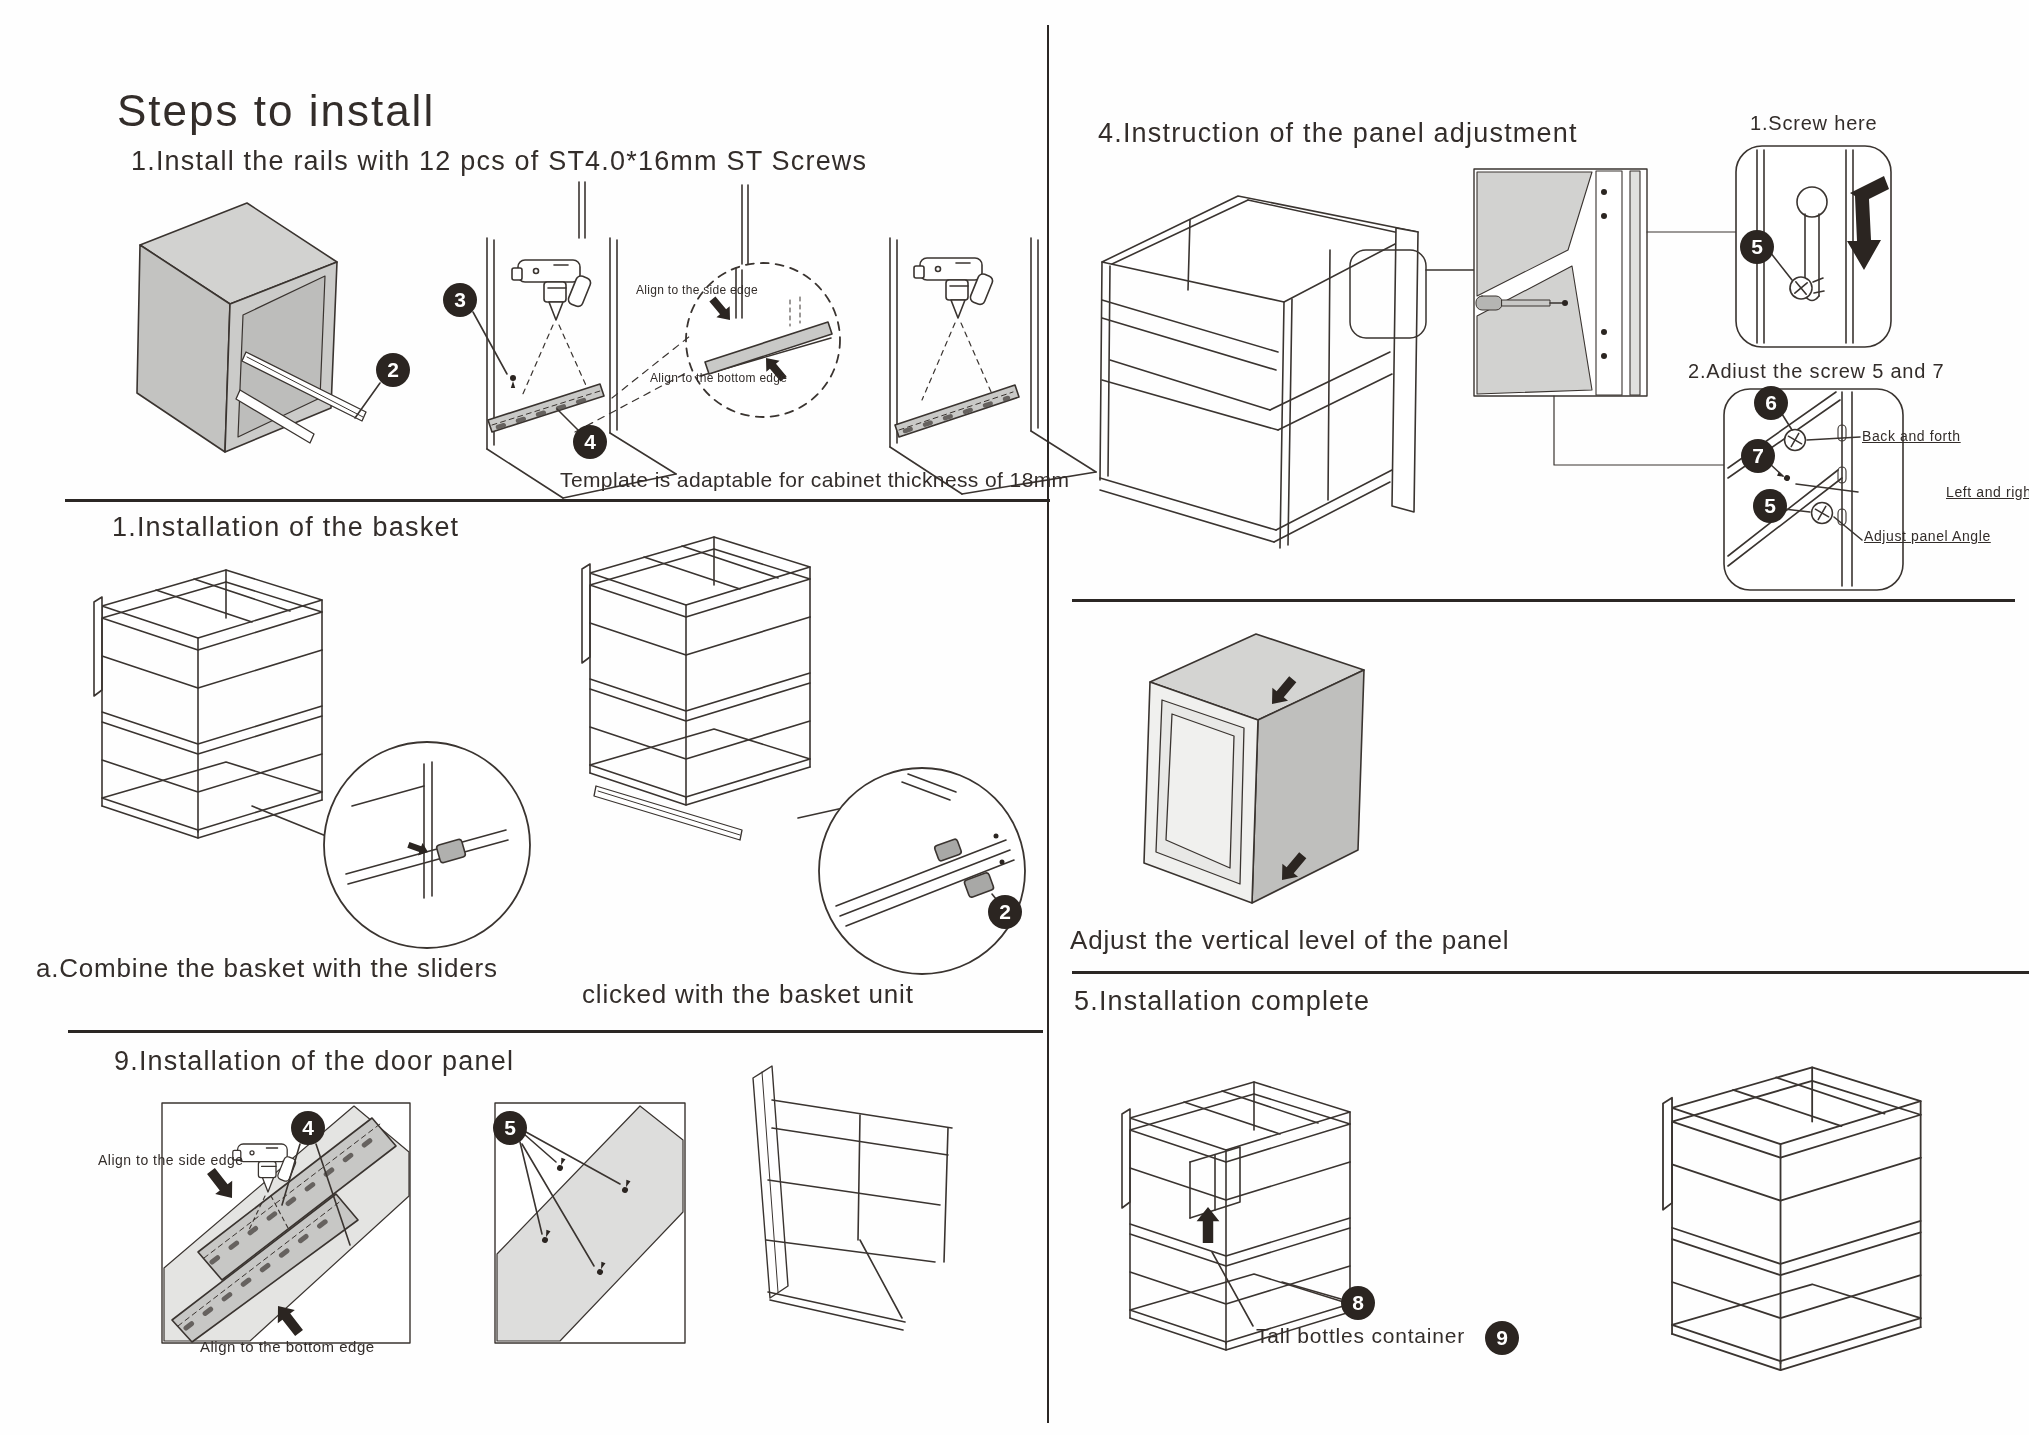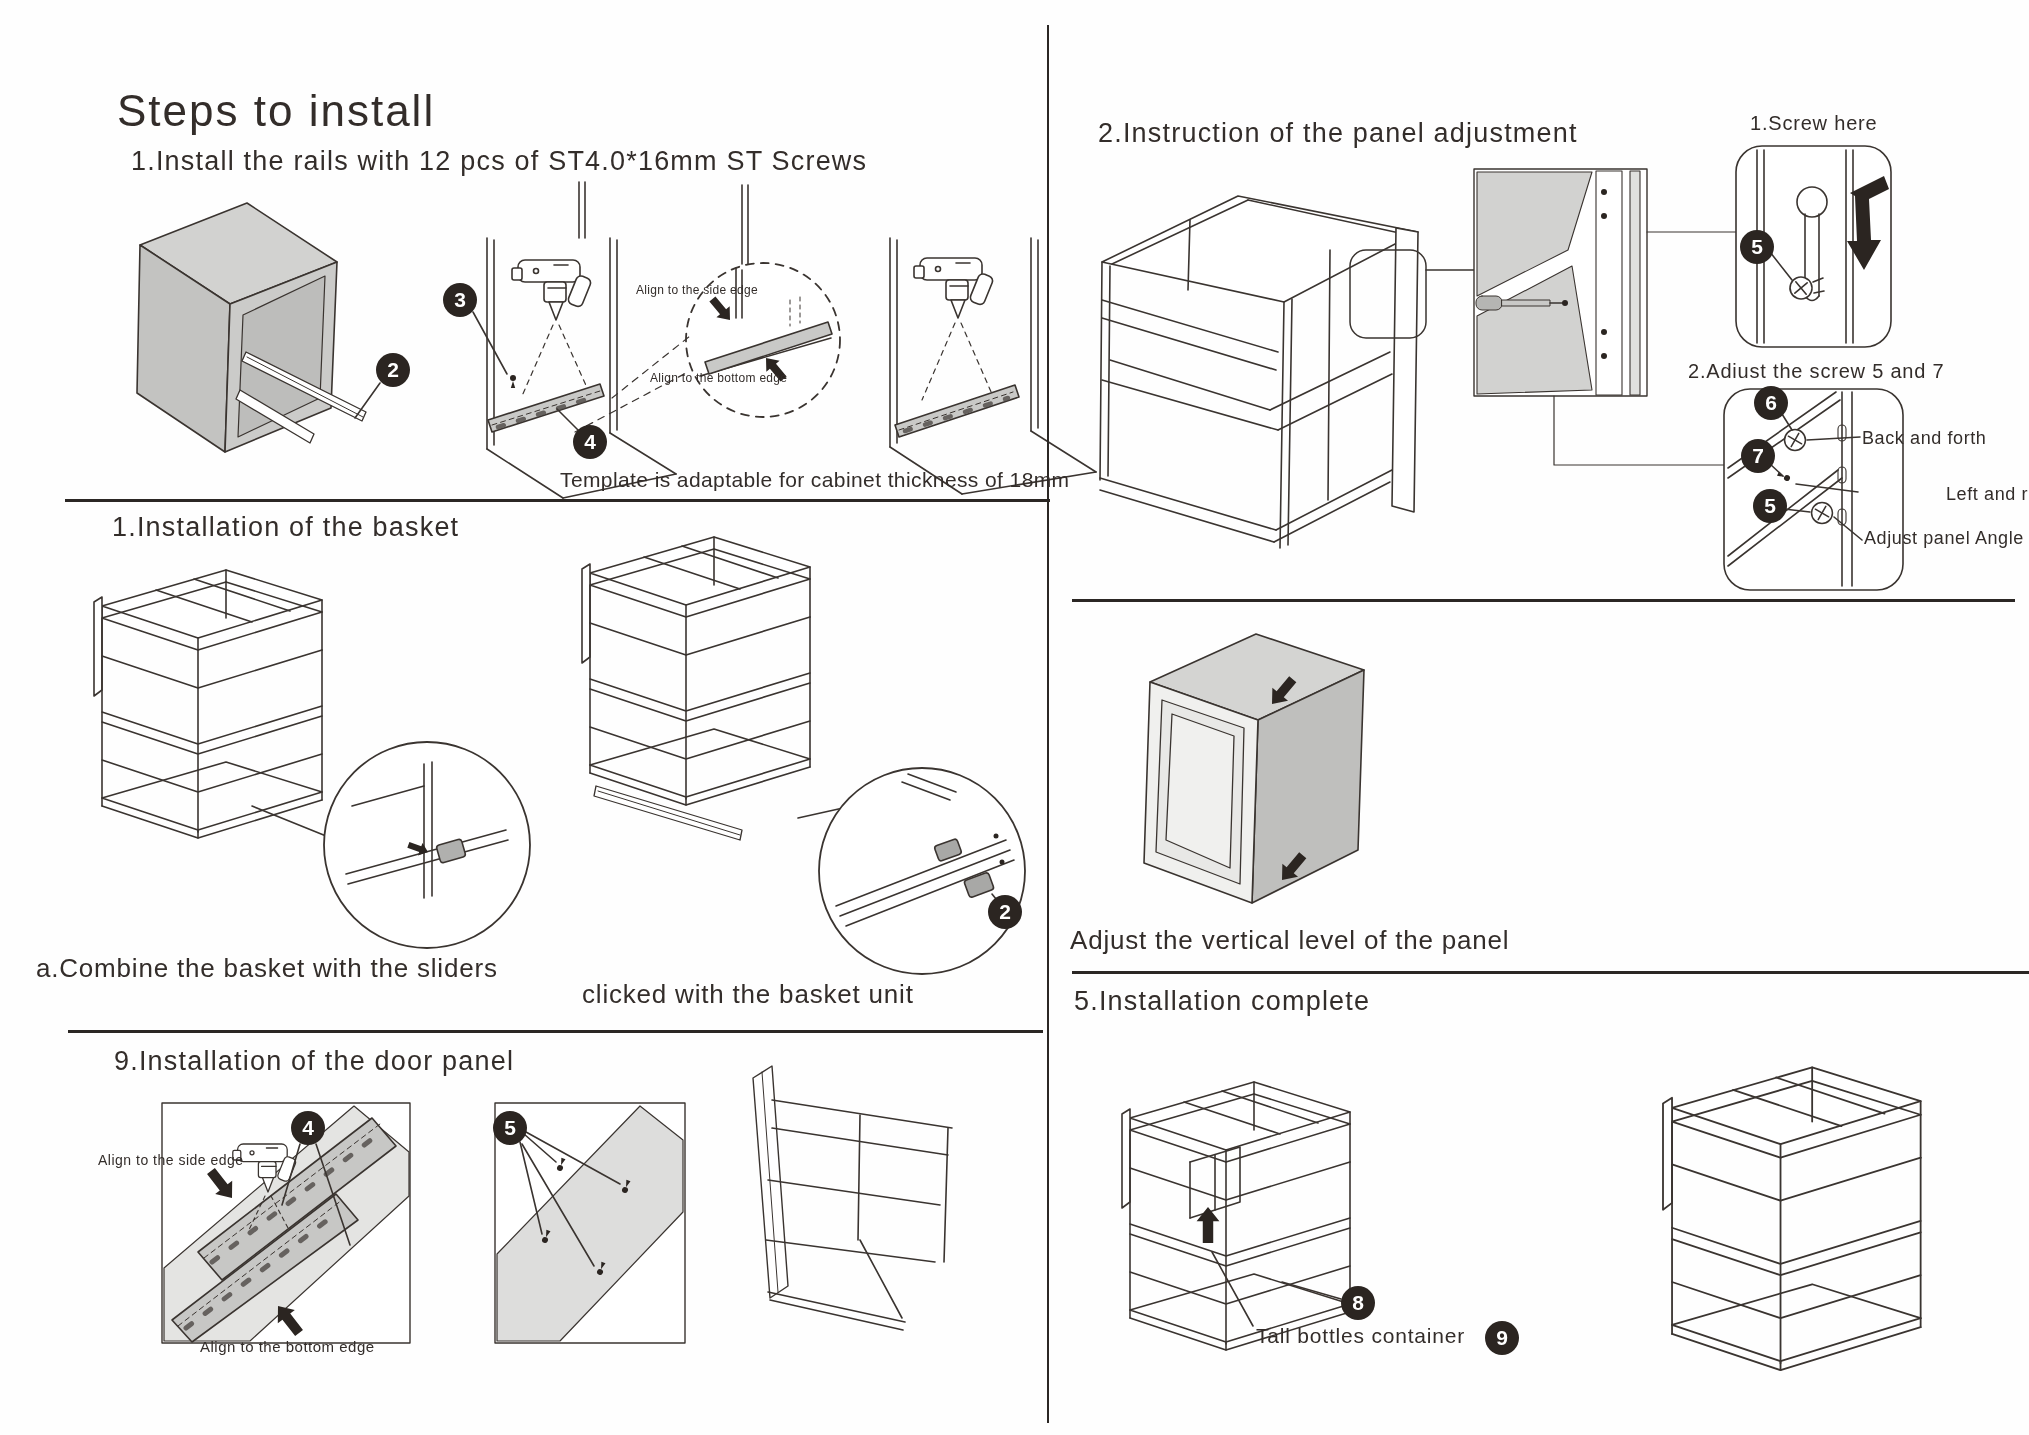--- a/index.html
+++ b/index.html
@@ -3,21 +3,21 @@
 <meta charset="utf-8">
 <style>
   html,body{margin:0;padding:0;background:#ffffff;}
   #page{position:relative;width:2029px;height:1435px;background:#fefefe;overflow:hidden;
         font-family:"Liberation Sans", sans-serif;color:#332d2a;}
   .t{position:absolute;white-space:nowrap;line-height:1.15;color:#332d2a;}
   .title{font-size:44px;letter-spacing:2px;}
   .h{font-size:27px;letter-spacing:1.2px;}
   .cap{font-size:26px;letter-spacing:0.8px;}
   .sub{font-size:20px;letter-spacing:0.8px;}
-  .lbl{font-size:18px;letter-spacing:0.6px;}
+  .lbl{font-size:14px;letter-spacing:0.6px;text-decoration:underline;}
   .sm{font-size:14px;letter-spacing:0.5px;}
   .xs{font-size:12px;letter-spacing:0.3px;}
   .note{font-size:21px;letter-spacing:0.4px;}
   .tall{font-size:21px;letter-spacing:0.8px;}
   .badge{position:absolute;width:34px;height:34px;border-radius:50%;background:#2b2521;color:#fff;
          display:flex;align-items:center;justify-content:center;font-size:21px;font-weight:bold;
          transform:translate(-50%,-50%);}
   .divider{position:absolute;background:#2b2724;}
   svg{position:absolute;left:0;top:0;}
 </style>
@@ -343,21 +343,21 @@
   <div class="t note" style="left:560px;top:468px;width:420px;text-align:right;">Template is adaptable for cabinet thickness of 18mm</div>
 
   <div class="t h" style="left:112px;top:512px;">1.Installation of the basket</div>
   <div class="t cap" style="left:36px;top:954px;">a.Combine the basket with the sliders</div>
   <div class="t cap" style="left:538px;top:980px;margin-left:44px;">clicked with the basket unit</div>
 
   <div class="t h" style="left:114px;top:1046px;">9.Installation of the door panel</div>
   <div class="t sm" style="left:98px;top:1152px;">Align to the side edge</div>
   <div class="t sm" style="left:200px;top:1338px;font-size:15px;">Align to the bottom edge</div>
 
-  <div class="t h" style="left:1098px;top:118px;">2.Instruction of the panel adjustment</div>
+  <div class="t h" style="left:1098px;top:118px;">4.Instruction of the panel adjustment</div>
   <div class="t sub" style="left:1750px;top:112px;">1.Screw here</div>
   <div class="t sub" style="left:1688px;top:360px;">2.Adiust the screw 5 and 7</div>
   <div class="t lbl" style="left:1862px;top:428px;">Back and forth</div>
   <div class="t lbl" style="left:1946px;top:484px;">Left and right</div>
   <div class="t lbl" style="left:1864px;top:528px;">Adjust panel Angle</div>
   <div class="t cap" style="left:1070px;top:926px;">Adjust the vertical level of the panel</div>
 
   <div class="t h" style="left:1074px;top:986px;">5.Installation complete</div>
   <div class="t tall" style="left:1256px;top:1324px;">Tall bottles container</div>
 

